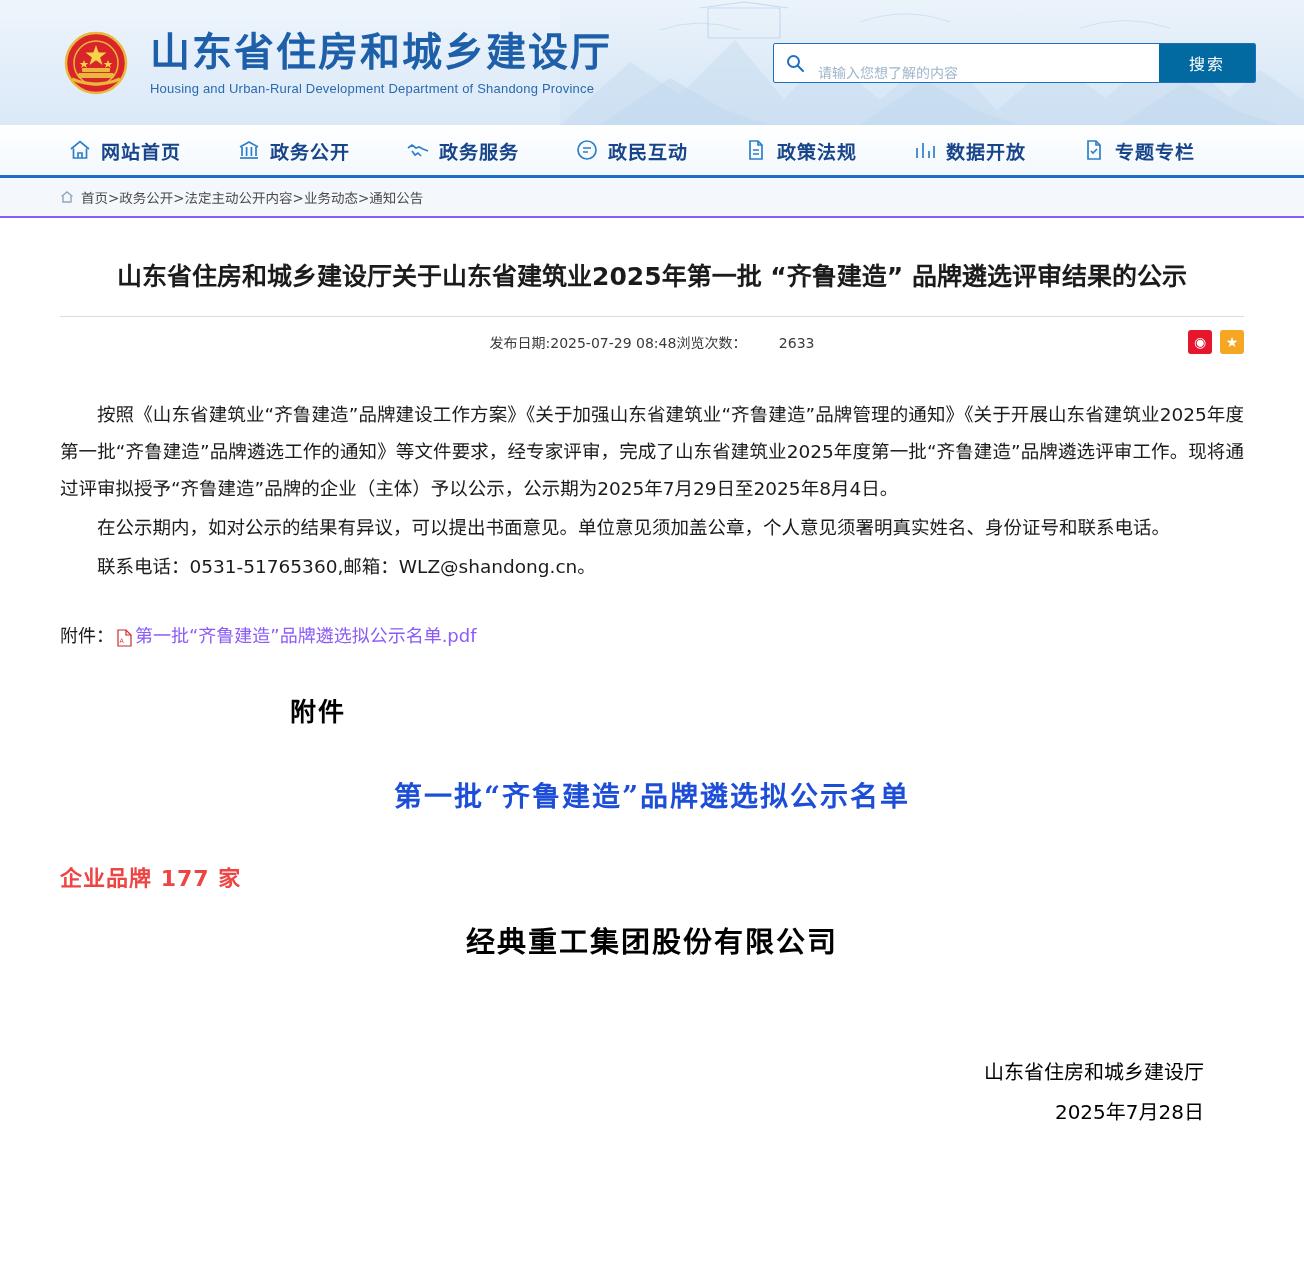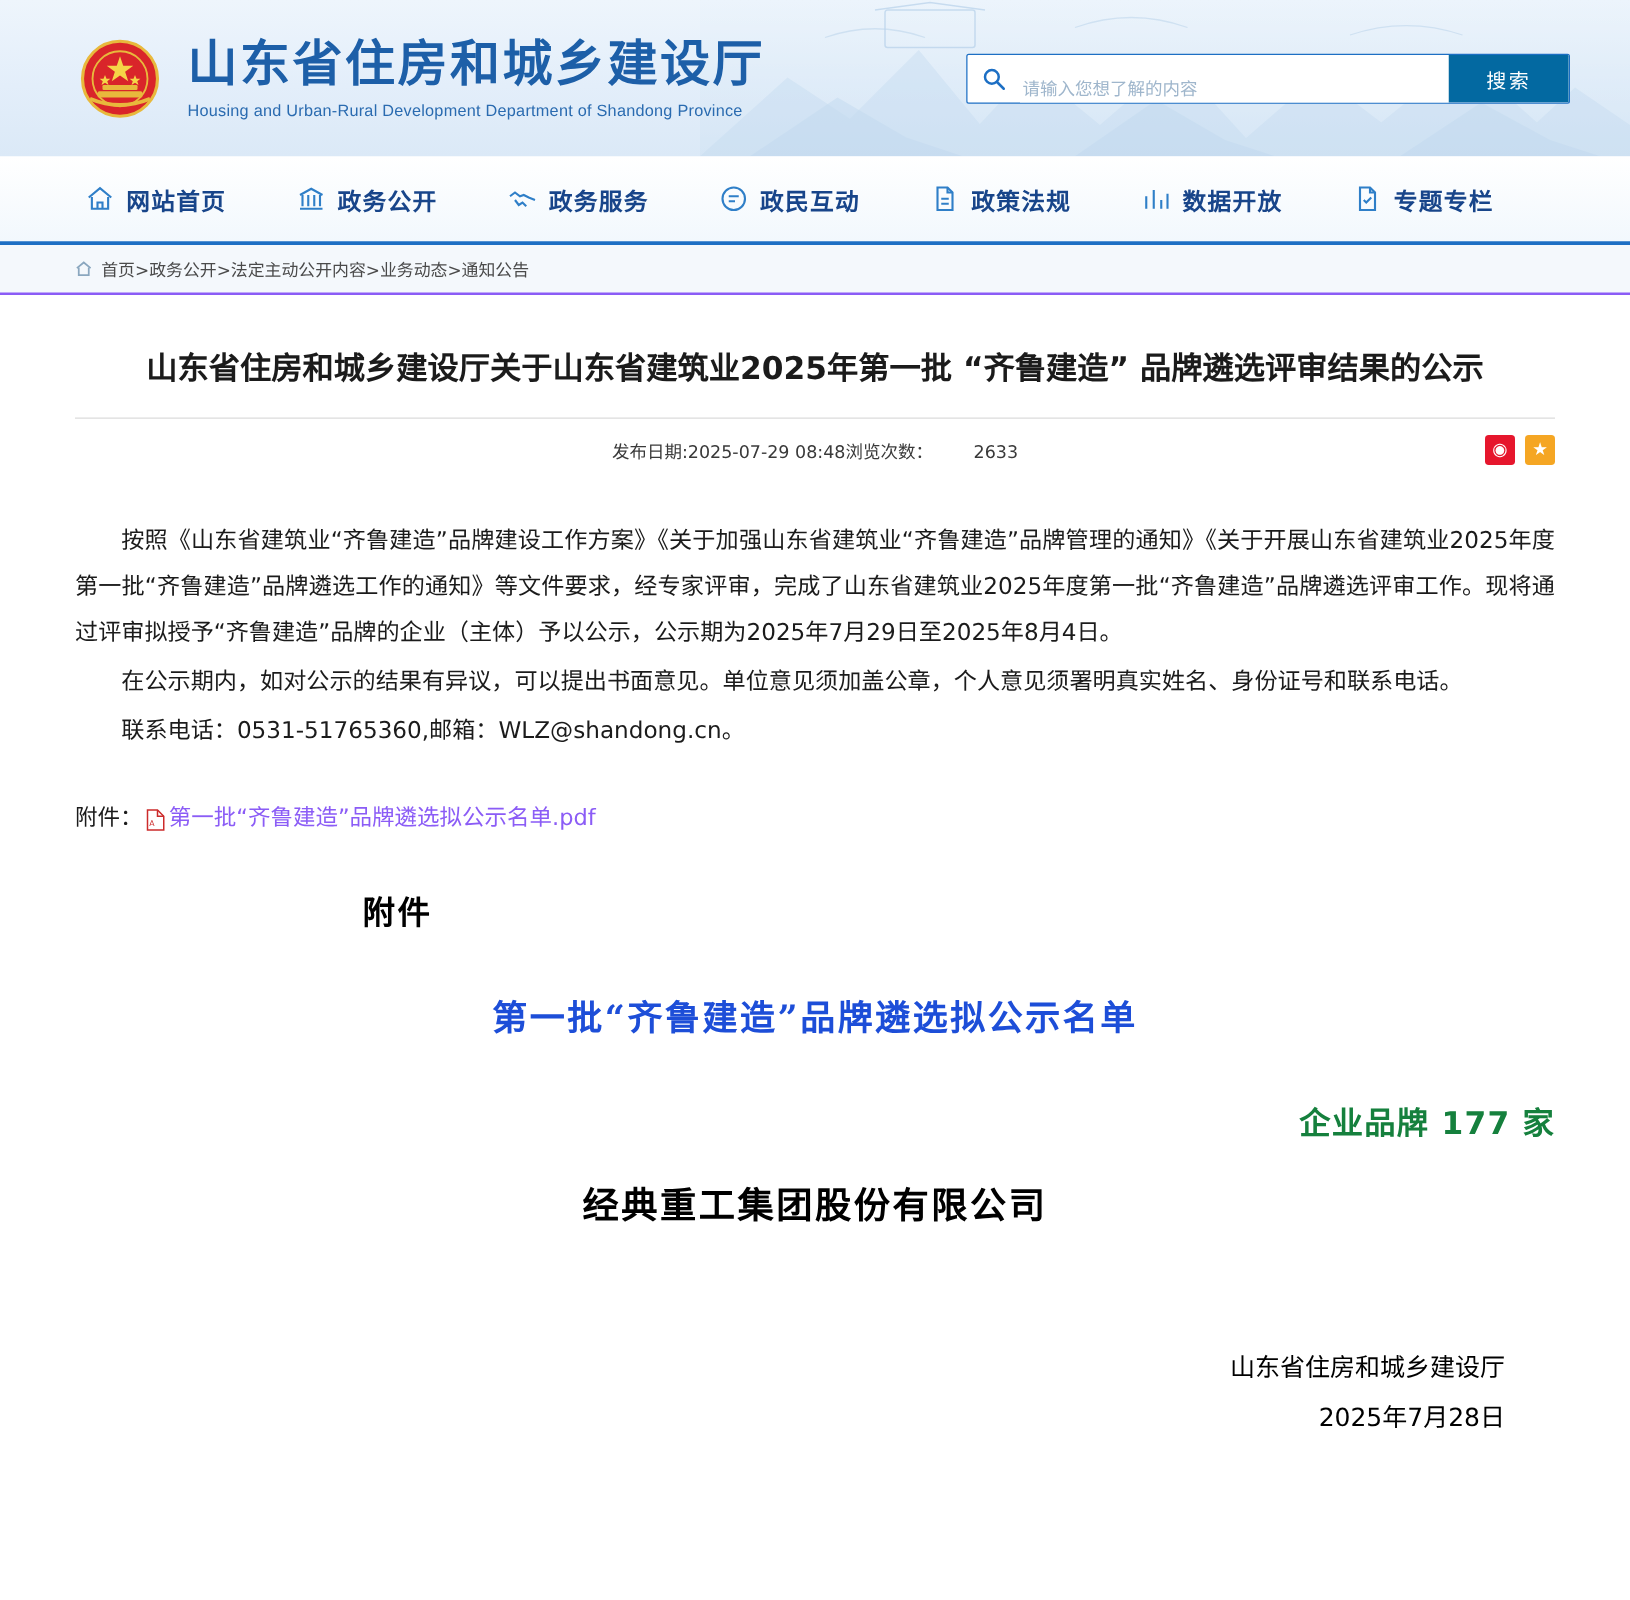--- a/index.html
+++ b/index.html
@@ -67,38 +67,38 @@
     display: flex; align-items: center; justify-content: center;
     color: #1d6fc4;
   }
   .search-input {
     flex: 1 1 auto;
     height: 100%;
     border: 0;
     outline: none;
     font-size: 14px;
     color: #333;
-    font-family: Liberation Mono, monospace;
+    font-family: Liberation Sans, sans-serif;
     margin-top: 20px;
   }
   .search-input::placeholder { color: #9fb6cc; }
   .search-btn {
     width: 96px; height: 100%;
     border: 0;
     background: #0369a1;
     color: #fff;
     font-size: 16px;
     letter-spacing: 2px;
     cursor: pointer;
     font-family: "DejaVu Sans", sans-serif;
   }
 
   
   .nav {
-    height: 71px;
+    height: 53px;
     background: linear-gradient(180deg, #ffffff 0%, #f2f8fd 100%);
     border-bottom: 3px solid #1d6fc4;
     display: flex;
     align-items: center;
     padding: 0 40px;
   }
   .nav-item {
     display: flex;
     align-items: center;
     gap: 9px;
@@ -218,25 +218,25 @@
   .pv-title {
     text-align: center;
     font-family: "DejaVu Serif", serif;
     font-size: 28px;
     font-weight: 700;
     color: #1d4ed8;
     letter-spacing: 2px;
     padding-top: 46px;
   }
   .pv-sub {
-    text-align: right;
-    font-family: "DejaVu Sans", sans-serif;
-    font-size: 25px;
-    font-weight: 700;
-    color: #15803d;
+    text-align: left;
+    font-family: "DejaVu Sans", sans-serif;
+    font-size: 22px;
+    font-weight: 700;
+    color: #ef4444;
     letter-spacing: 1px;
     padding-top: 46px;
   }
   .pv-city {
     text-align: center;
     font-family: "DejaVu Serif", serif;
     font-size: 29px;
     font-weight: 700;
     color: #000;
     letter-spacing: 2px;

